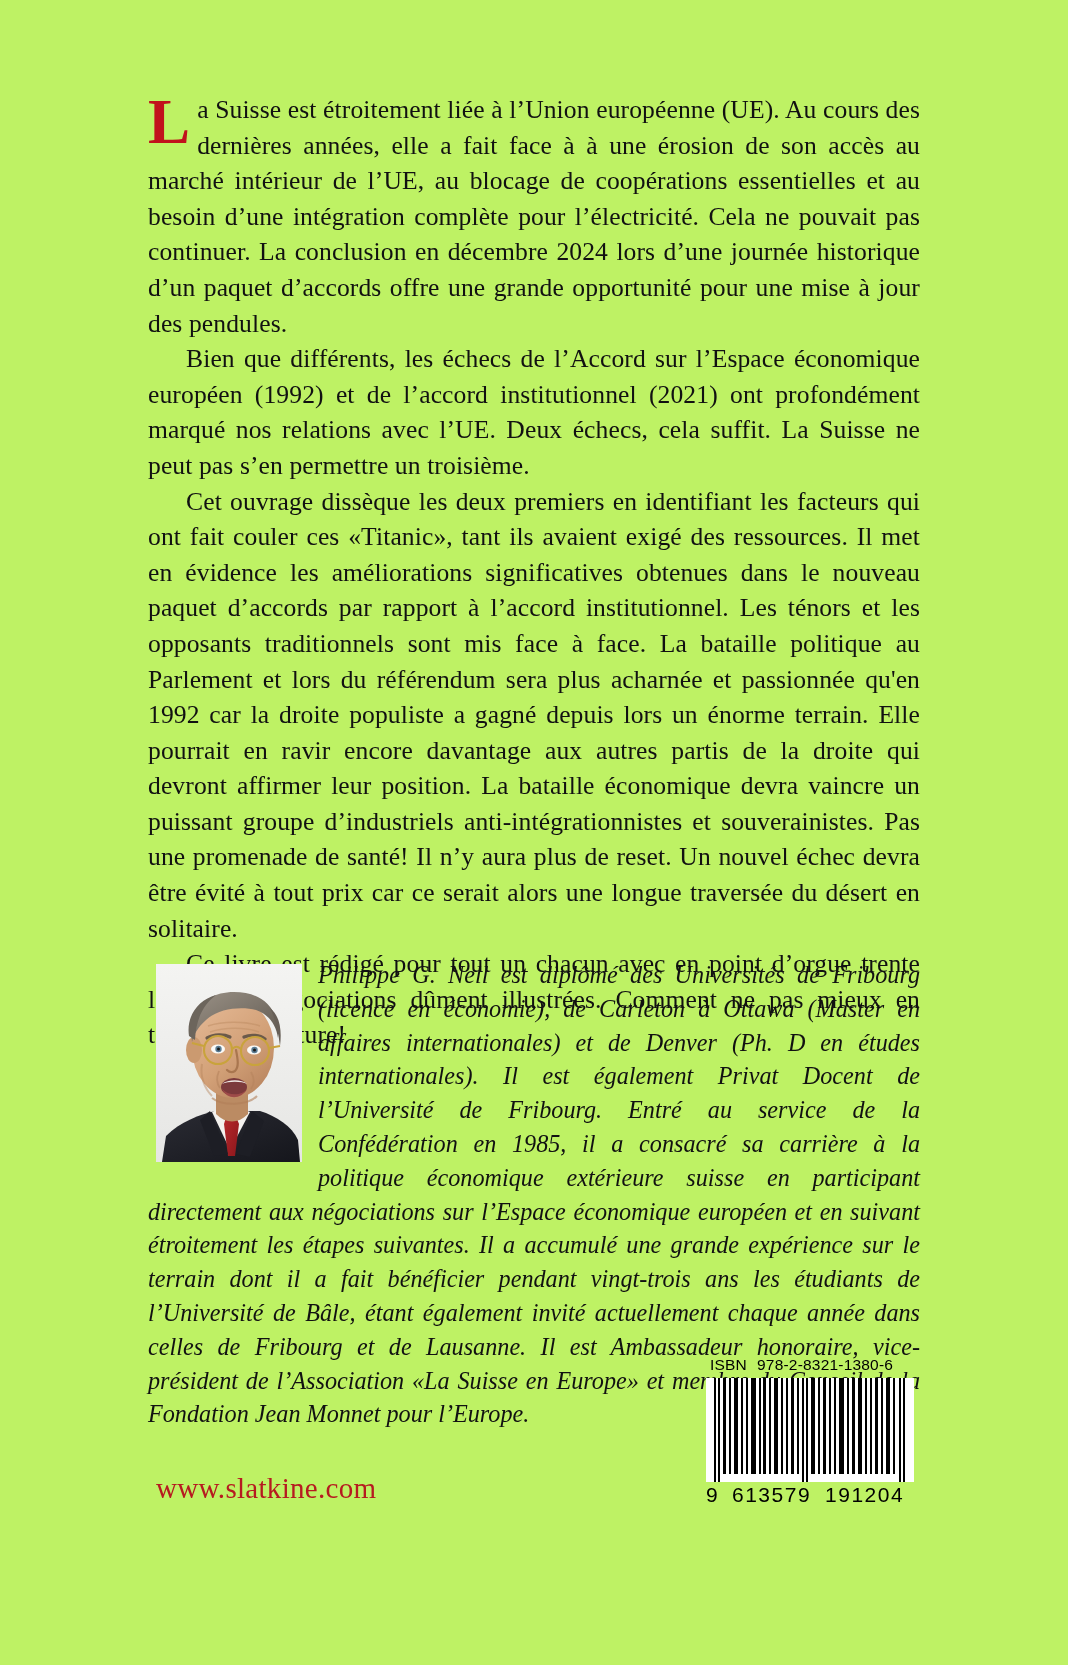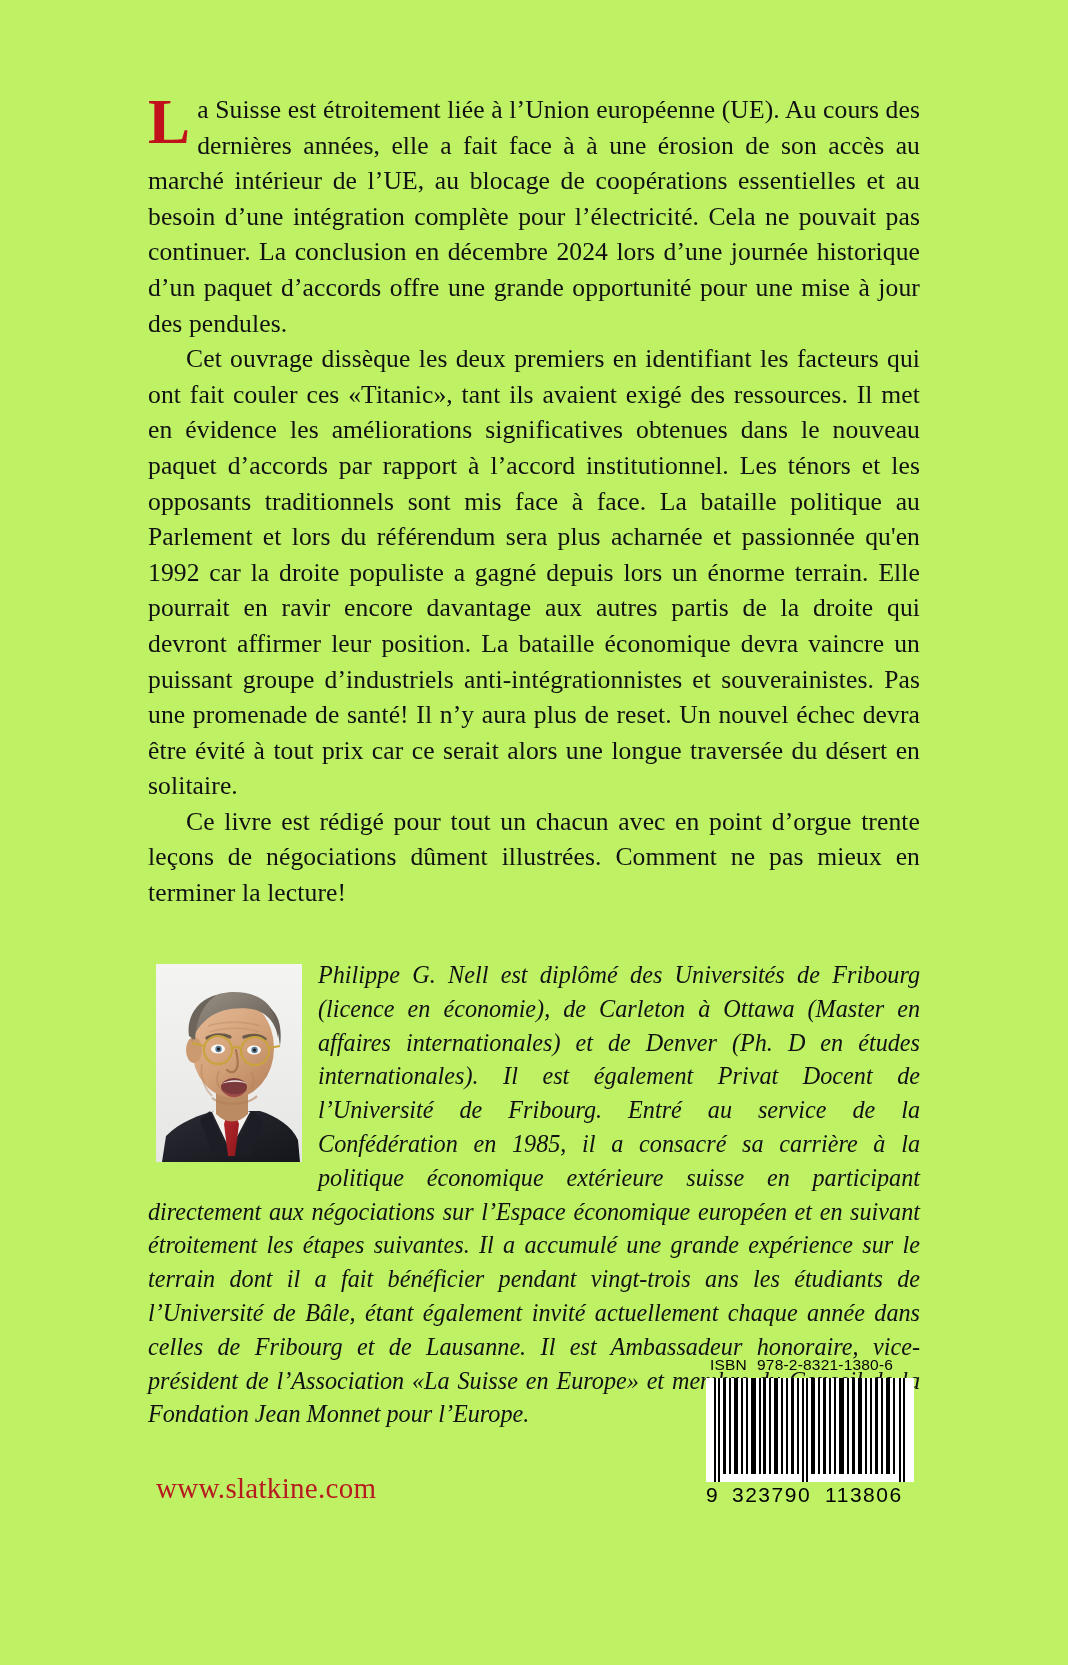--- a/index.html
+++ b/index.html
@@ -129,20 +129,21 @@
   .ean-left { margin-left: 12px; letter-spacing: 1.5px; }
   .ean-right { margin-left: 14px; letter-spacing: 1.5px; }
 </style>
 </head>
 <body>
 
 <div class="page">
 
   <div class="blurb">
     <p class="first">La Suisse est étroitement liée à l’Union européenne (UE). Au cours des dernières années, elle a fait face à à une érosion de son accès au marché intérieur de l’UE, au blocage de coopérations essentielles et au besoin d’une intégration complète pour l’électricité. Cela ne pouvait pas continuer. La conclusion en décembre 2024 lors d’une journée historique d’un paquet d’accords offre une grande opportunité pour une mise à jour des pendules.</p>
+    <p>Bien que différents, les échecs de l’Accord sur l’Espace économique européen (1992) et de l’accord institutionnel (2021) ont profondément marqué nos relations avec l’UE. Deux échecs, cela suffit. La Suisse ne peut pas s’en permettre un troisième.</p>
     <p>Cet ouvrage dissèque les deux premiers en identifiant les facteurs qui ont fait couler ces «Titanic», tant ils avaient exigé des ressources. Il met en évidence les améliorations significatives obtenues dans le nouveau paquet d’accords par rapport à l’accord institutionnel. Les ténors et les opposants traditionnels sont mis face à face. La bataille politique au Parlement et lors du référendum sera plus acharnée et passionnée qu'en 1992 car la droite populiste a gagné depuis lors un énorme terrain. Elle pourrait en ravir encore davantage aux autres partis de la droite qui devront affirmer leur position. La bataille économique devra vaincre un puissant groupe d’industriels anti-intégrationnistes et souverainistes. Pas une promenade de santé! Il n’y aura plus de reset. Un nouvel échec devra être évité à tout prix car ce serait alors une longue traversée du désert en solitaire.</p>
     <p>Ce livre est rédigé pour tout un chacun avec en point d’orgue trente leçons de négociations dûment illustrées. Comment ne pas mieux en terminer la lecture!</p>
   </div>
 
   <div class="bio">
 
     <div class="portrait">
       <svg viewBox="0 0 146 198" preserveAspectRatio="xMidYMid slice">
         <defs>
           <linearGradient id="bgGrad" x1="0" y1="0" x2="0" y2="1">
@@ -279,20 +280,20 @@
           <rect x="187" y="0" width="2" height="96"></rect>
 
           <rect x="193" y="0" width="2" height="104"></rect>
             <rect x="197" y="0" width="2" height="104"></rect>
         </g>
       </svg>
     </div>
 
     <div class="ean-digits">
       <span class="ean-lead">9</span>
-      <span class="ean-left">323790</span>
-      <span class="ean-right">113806</span>
+      <span class="ean-left">613579</span>
+      <span class="ean-right">191204</span>
     </div>
   </div>
 
   <a class="site-url" href="#" style="text-decoration:none;">www.slatkine.com</a>
 
 </div>
 
 </body></html>

